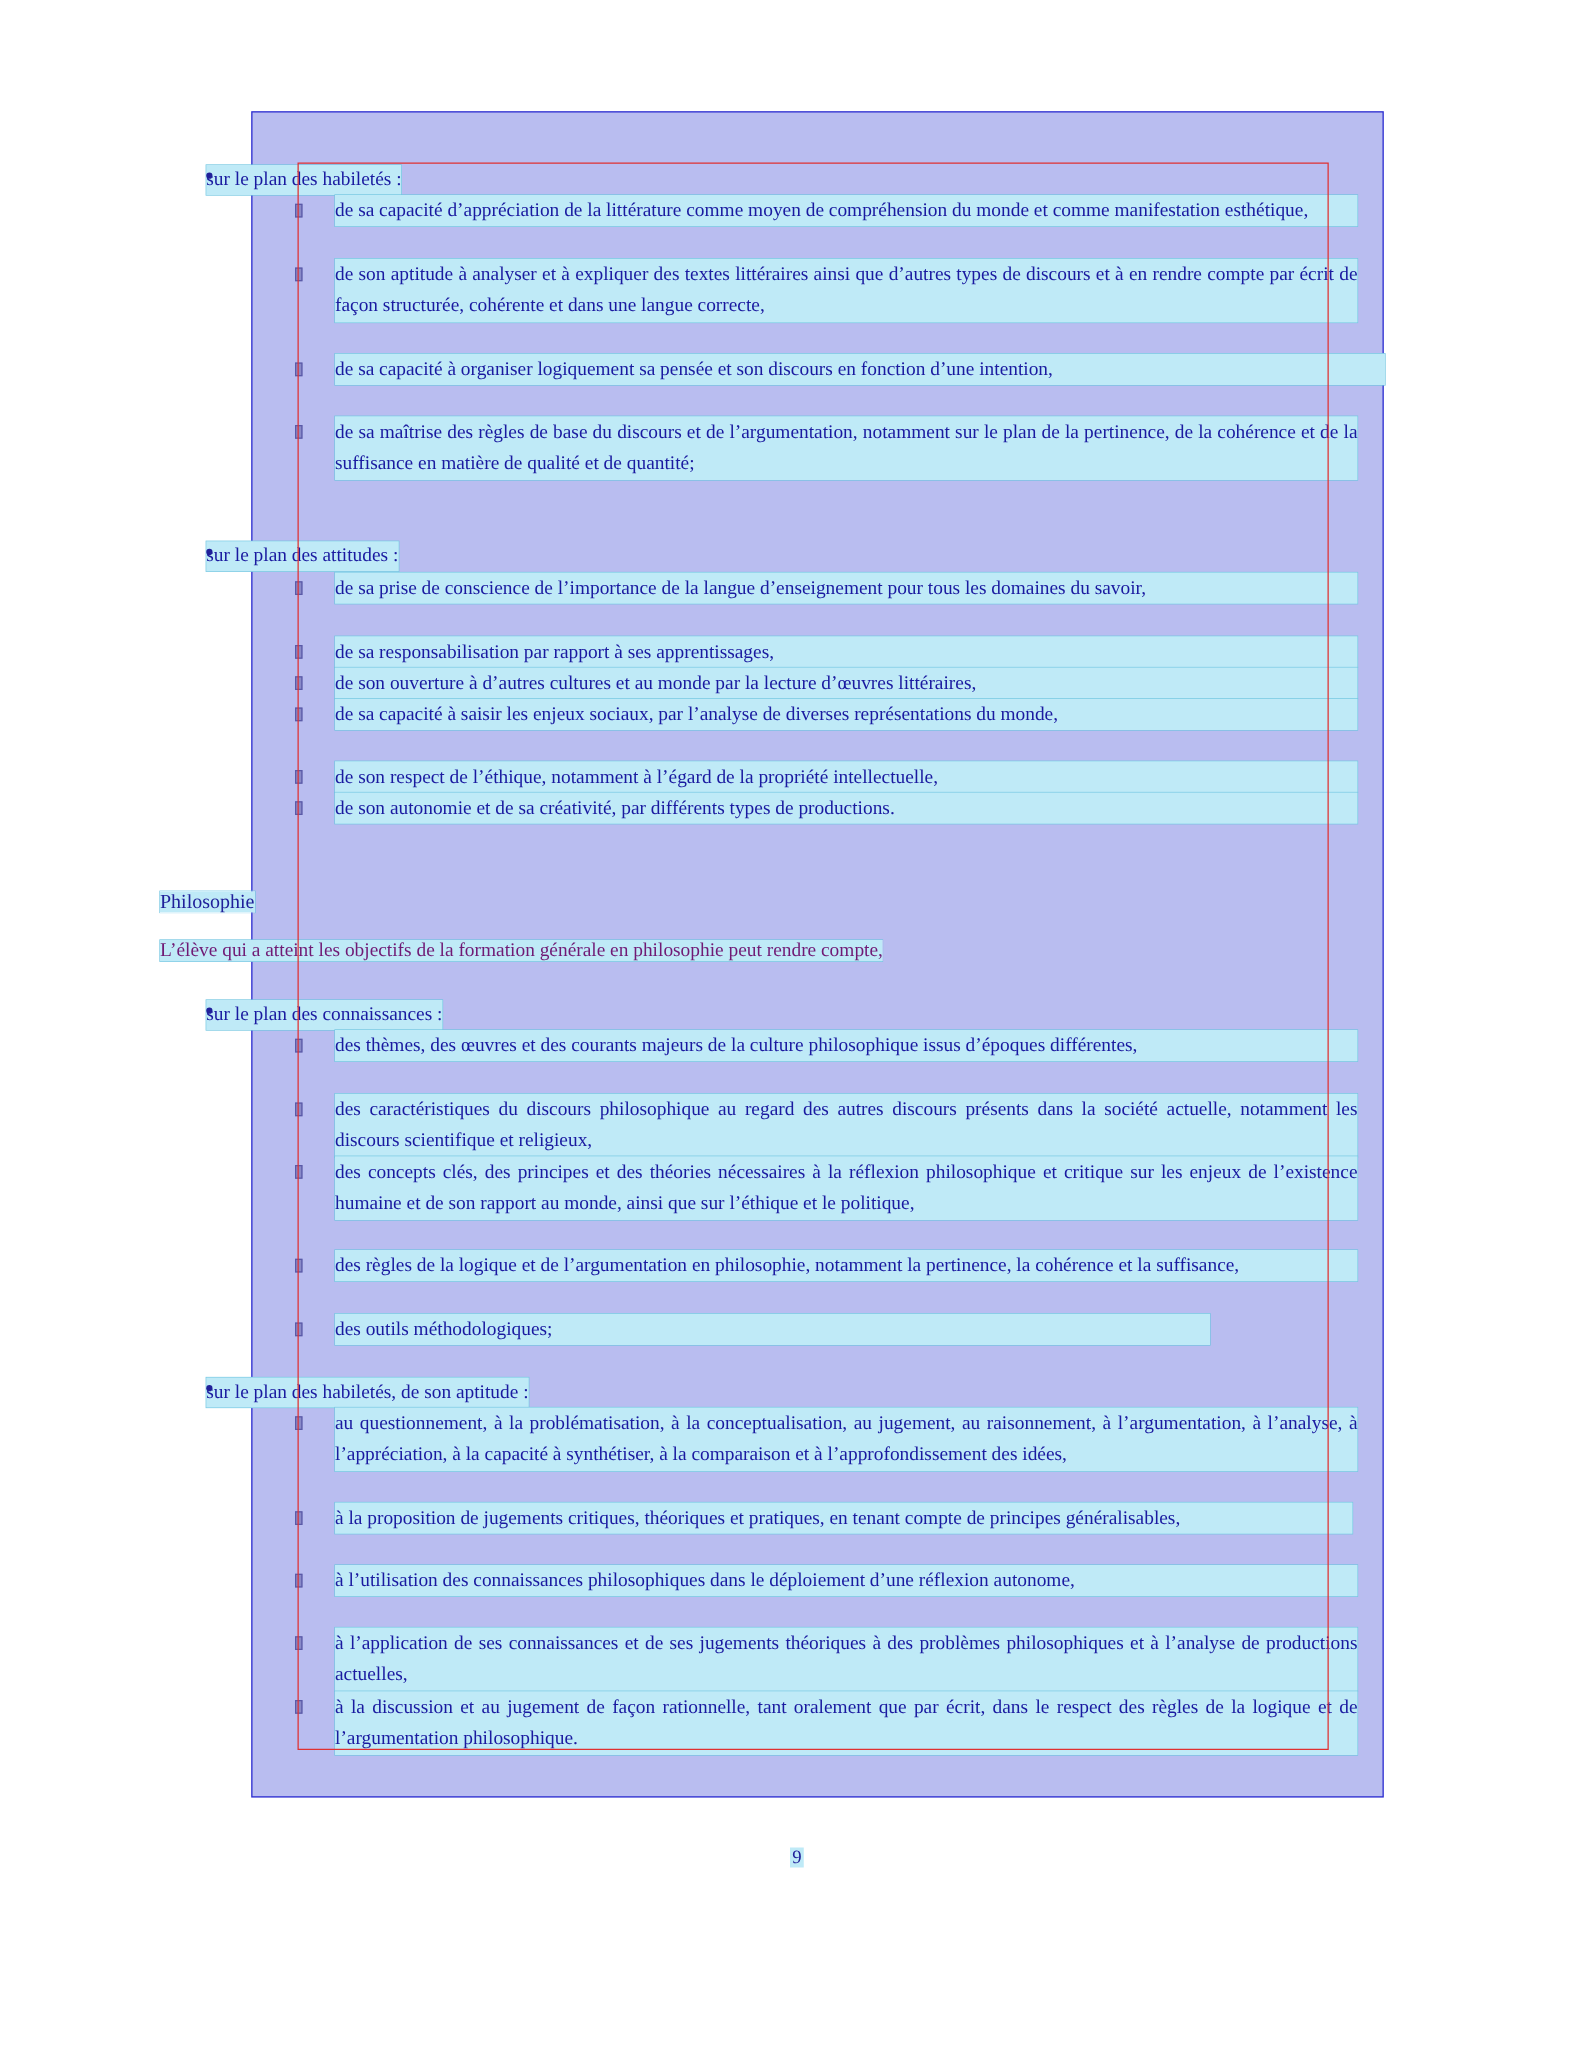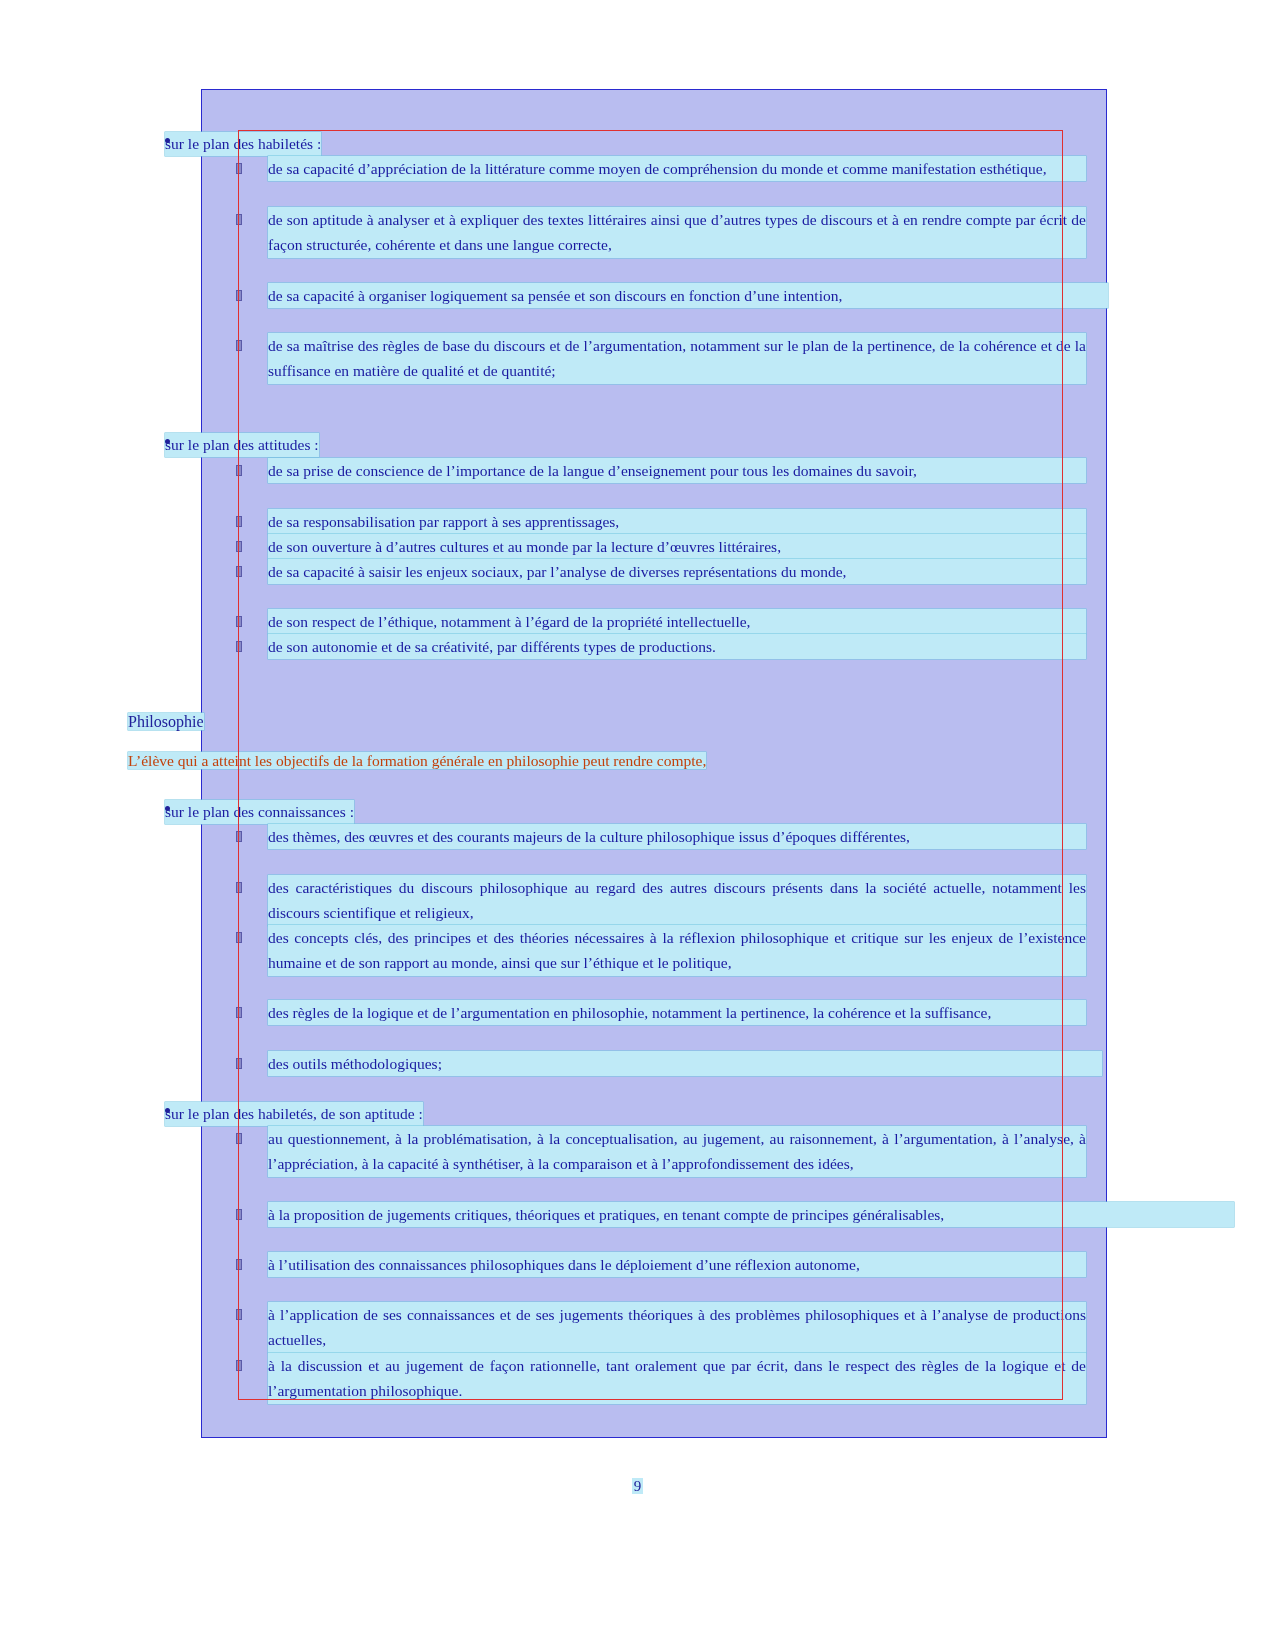--- a/index.html
+++ b/index.html
@@ -57,21 +57,21 @@
     position: absolute;
     font-size: 16px;
     line-height: 22px;
     color: #20209a;
   }
 
   .para {
     position: absolute;
     font-size: 15.5px;
     line-height: 24px;
-    color: #c2410c;
+    color: #701a75;
   }
 
   
   .l1 {
     position: absolute;
     font-size: 15.5px;
     line-height: 24px;
   }
   .l1 .bullet {
     position: absolute;
@@ -200,35 +200,35 @@
     <span class="txt2 hl">des caractéristiques du discours philosophique au regard des autres discours présents dans la société actuelle, notamment les discours scientifique et religieux,</span>
   </div>
   <div class="l2" style="left:236px; top:925px; width:850px;">
     <span class="bullet2"></span>
     <span class="txt2 hl">des concepts clés, des principes et des théories nécessaires à la réflexion philosophique et critique sur les enjeux de l’existence humaine et de son rapport au monde, ainsi que sur l’éthique et le politique,</span>
   </div>
   <div class="l2" style="left:236px; top:1000px; width:850px;">
     <span class="bullet2"></span>
     <span class="txt2 hl">des règles de la logique et de l’argumentation en philosophie, notamment la pertinence, la cohérence et la suffisance,</span>
   </div>
-  <div class="l2" style="left:236px; top:1051px; width:866px;border-radius:11px;">
+  <div class="l2" style="left:236px; top:1051px; width:732px;border-radius:11px;">
     <span class="bullet2"></span>
     <span class="txt2 hl">des outils méthodologiques;</span>
   </div>
 
   <div class="l1" style="left:165px; top:1102px; width:600px;">
     <span class="bullet"></span>
     <span class="txt hl">sur le plan des habiletés, de son aptitude :</span>
   </div>
 
   <div class="l2" style="left:236px; top:1126px; width:850px;">
     <span class="bullet2"></span>
     <span class="txt2 hl">au questionnement, à la problématisation, à la conceptualisation, au jugement, au raisonnement, à l’argumentation, à l’analyse, à l’appréciation, à la capacité à synthétiser, à la comparaison et à l’approfondissement des idées,</span>
   </div>
-  <div class="l2" style="left:236px; top:1202px; width:998px;">
+  <div class="l2" style="left:236px; top:1202px; width:846px;">
     <span class="bullet2"></span>
     <span class="txt2 hl">à la proposition de jugements critiques, théoriques et pratiques, en tenant compte de principes généralisables,</span>
   </div>
   <div class="l2" style="left:236px; top:1252px; width:850px;">
     <span class="bullet2"></span>
     <span class="txt2 hl">à l’utilisation des connaissances philosophiques dans le déploiement d’une réflexion autonome,</span>
   </div>
   <div class="l2" style="left:236px; top:1302px; width:850px;">
     <span class="bullet2"></span>
     <span class="txt2 hl">à l’application de ses connaissances et de ses jugements théoriques à des problèmes philosophiques et à l’analyse de productions actuelles,</span>

